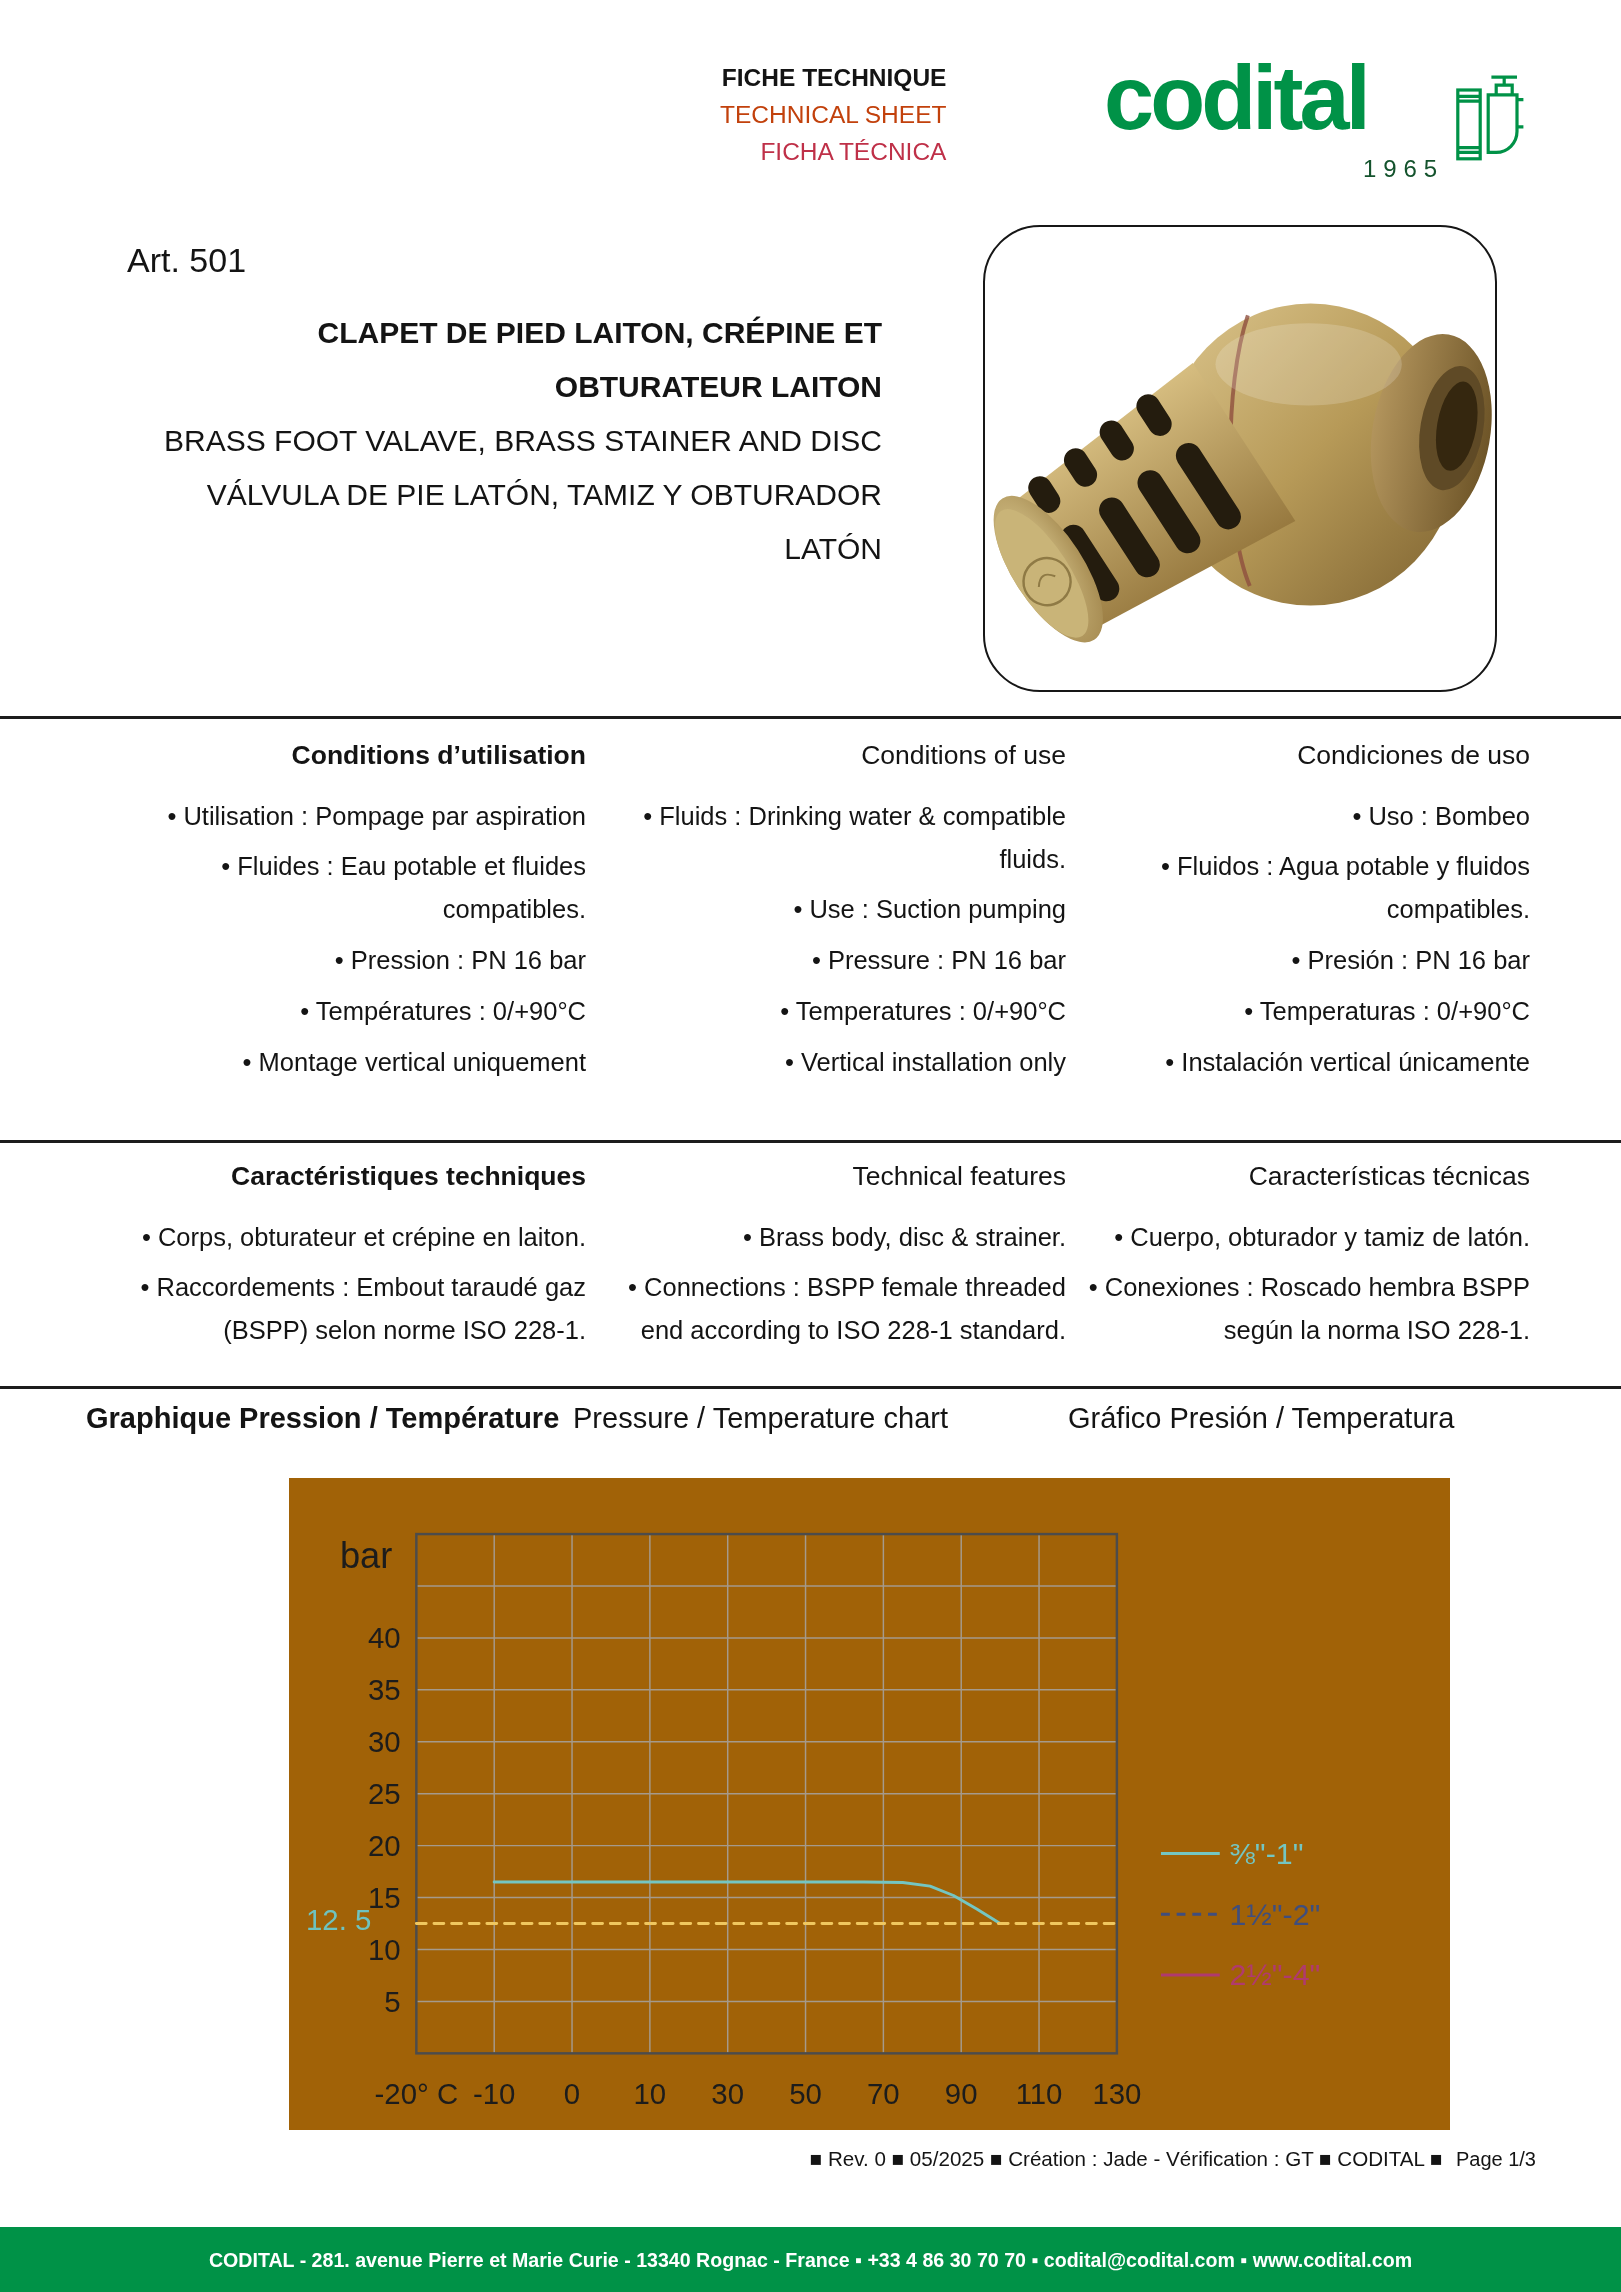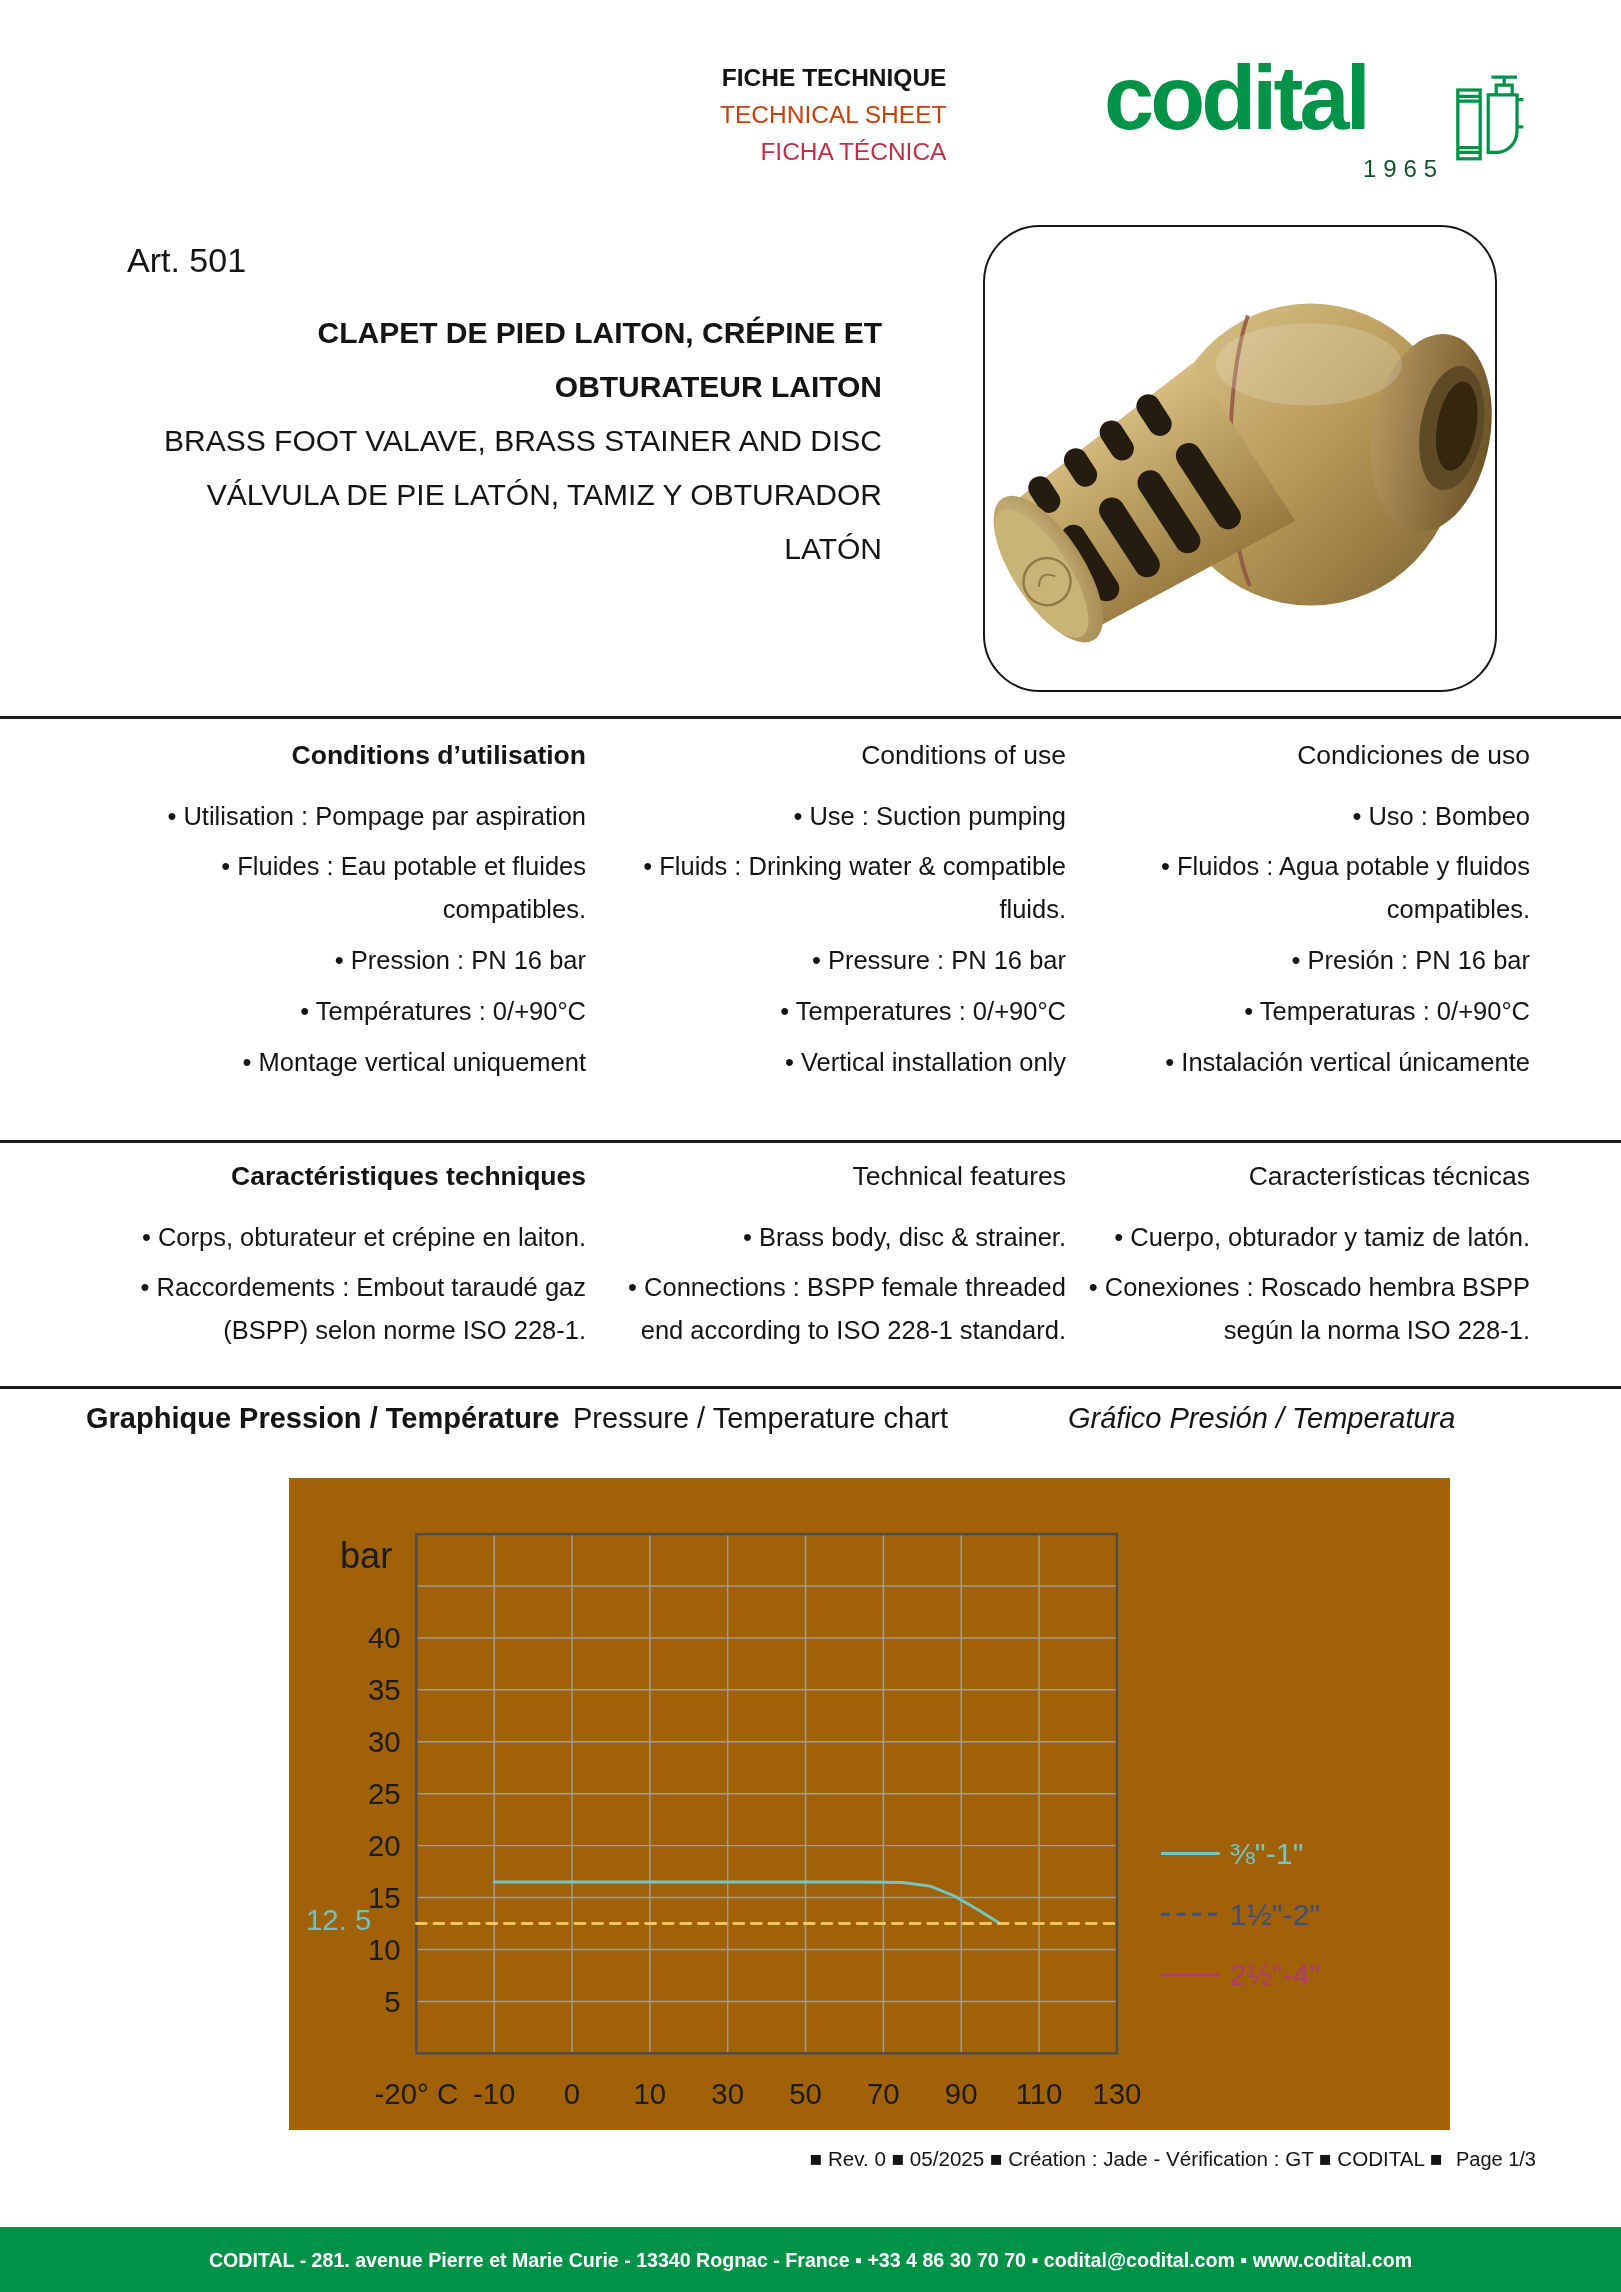--- a/index.html
+++ b/index.html
@@ -33,21 +33,21 @@
   .col h3{font-size:26.5px;font-weight:700;margin:0 0 23.5px 0;}
   .col h3.plain{font-weight:400;}
   .col .bullet{margin:0 0 7.8px 0;line-height:43px;}
   .c-fr{left:101px;width:485px;}
   .c-en{left:588px;width:478px;}
   .c-es{left:1071px;width:459px;}
 
   .gt{font-size:29px;}
   .gt-fr{left:86px;top:1402px;font-weight:700;}
   .gt-en{left:573px;top:1402px;}
-  .gt-es{left:1068px;top:1402px;font-style:italic;}
+  .gt-es{left:1068px;top:1402px;}
 
   .chart-holder{left:289px;top:1478px;width:1161px;height:652px;background:#a16207;}
 
   
   .rev{right:85px;top:2147px;font-size:20.6px;white-space:nowrap;}
   .rev .page-num{font-size:20px;margin-left:7.8px;}
   .green-bar{left:0;top:2227px;width:1621px;height:66px;background:#009247;color:#ffffff;
              font-weight:700;font-size:19.6px;display:flex;align-items:center;justify-content:center;}
 </style>
 </head>
@@ -139,22 +139,22 @@
         <p class="bullet">• Utilisation : Pompage par aspiration</p>
         <p class="bullet">• Fluides : Eau potable et fluides compatibles.</p>
         <p class="bullet">• Pression : PN 16 bar</p>
         <p class="bullet">• Températures : 0/+90°C</p>
         <p class="bullet">• Montage vertical uniquement</p>
       </div>
   </div>
   <div class="abs col c-en" style="top:740px">
     <h3 class="plain">Conditions of use</h3>
     <div>
+        <p class="bullet">• Fluids : Drinking water &amp; compatible fluids.</p>
         <p class="bullet">• Use : Suction pumping</p>
-        <p class="bullet">• Fluids : Drinking water &amp; compatible fluids.</p>
         <p class="bullet">• Pressure : PN 16 bar</p>
         <p class="bullet">• Temperatures : 0/+90°C</p>
         <p class="bullet">• Vertical installation only</p>
       </div>
   </div>
   <div class="abs col c-es" style="top:740px">
     <h3 class="plain">Condiciones de uso</h3>
     <div>
         <p class="bullet">• Uso : Bombeo</p>
         <p class="bullet">• Fluidos : Agua potable y fluidos compatibles.</p>

